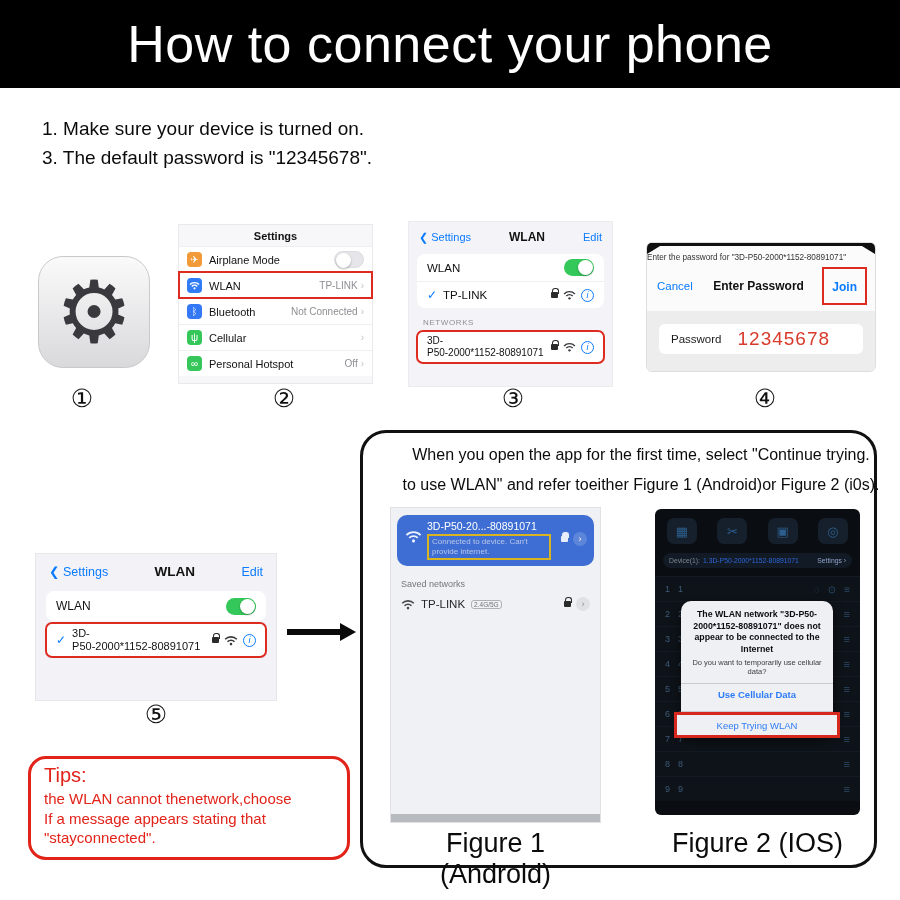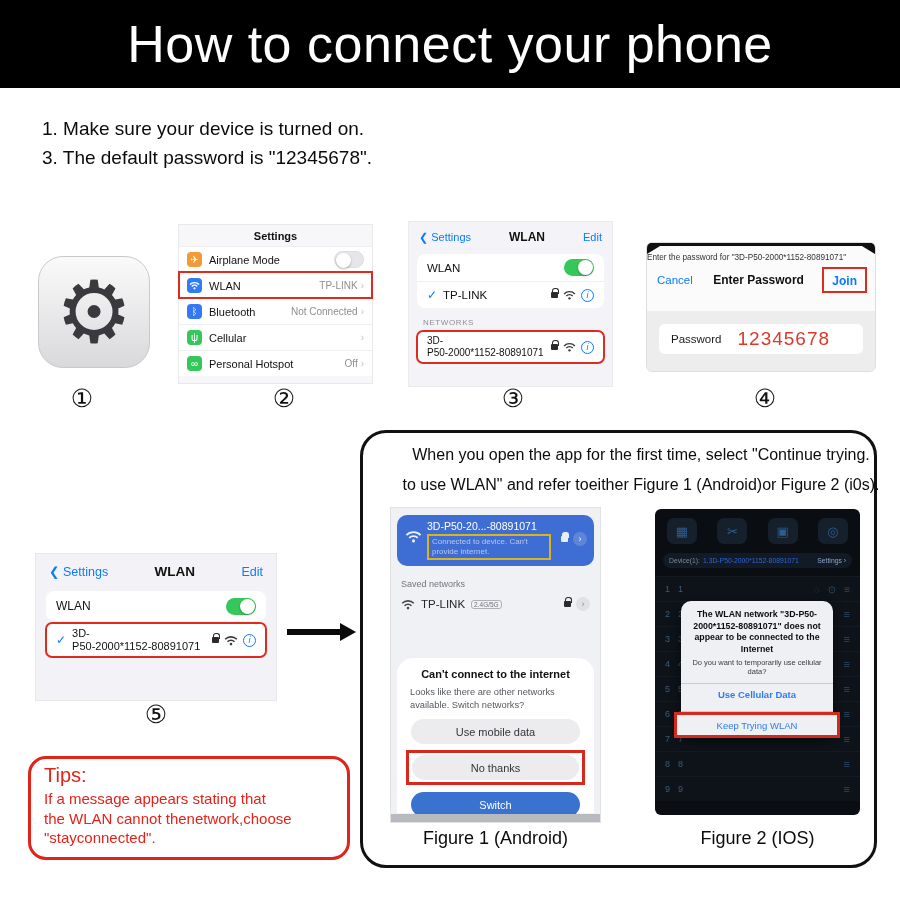--- a/index.html
+++ b/index.html
@@ -72,21 +72,21 @@
   .p4 { position:absolute; left:646px; top:242px; width:230px; height:130px; background:#fbfbfb; border:1px solid #dedede;
         border-radius:6px; overflow:hidden; }
   .p4 .topbar { position:absolute; top:0; left:0; right:0; height:3px; background:#101010; }
   .p4 .tear { position:absolute; top:0; width:18px; height:11px; background:#101010; }
   .p4 .tear.l { left:0; clip-path:polygon(0 0,100% 0,0 100%); }
   .p4 .tear.r { right:0; clip-path:polygon(0 0,100% 0,100% 100%); }
   .p4 .prompt { margin-top:10px; font-size:8.2px; color:#333; }
   .p4 .hrow { display:flex; align-items:center; padding:7px 10px 0; }
   .p4 .cancel { font-size:11.5px; color:#0a7aff; }
   .p4 .ttl { flex:1; text-align:center; font-size:12px; font-weight:bold; color:#111; }
-  .joinbox { outline:2.5px solid #dd2b20; padding:2px 8px; }
+  .joinbox { outline:2.5px solid #dd2b20; padding:8px 8px; }
   .joinbox .join { font-size:12px; font-weight:bold; color:#0a7aff; }
   .p4 .gray { position:absolute; left:0; right:0; bottom:0; height:60px; background:#ededee; }
   .p4 .pwrow { margin:13px 12px 0; background:#fff; border-radius:6px; height:30px; display:flex; align-items:center; gap:16px; padding:0 12px; }
   .p4 .pwlbl { font-size:11.5px; color:#1a1a1a; }
   .p4 .pwval { font-size:19px; color:#d93a2b; letter-spacing:1px; }
 
   
   .bigbox { position:absolute; left:360px; top:430px; width:517px; height:438px; border:3px solid #111; border-radius:26px; background:#fff; }
   .infoline { position:absolute; left:0; width:562px; text-align:center; font-size:16px; color:#0c0c0c; white-space:nowrap; }
 
@@ -126,21 +126,21 @@
   .f2row .ric.first { margin-left:auto; }
   .f2alert { position:absolute; left:26px; top:92px; width:152px; background:#eef0f3; border-radius:10px; padding-top:8px;
              box-shadow:0 3px 10px rgba(0,0,0,.55); z-index:3; }
   .f2alert .attl { font-size:8.8px; font-weight:bold; text-align:center; padding:0 9px; line-height:11.5px; color:#0d0d0f; }
   .f2alert .abody { font-size:7.5px; text-align:center; color:#3a3c40; margin-top:3px; padding:0 8px; line-height:9px; }
   .f2alert .div { margin-top:7px; border-top:1px solid #c9cbd0; }
   .f2alert .abtn { height:20px; display:flex; align-items:center; justify-content:center; color:#2e7cf6; font-size:9.5px; font-weight:bold; }
   .keepwrap { border:3px solid #d6281c; margin:0 -7px; background:#eef0f3; }
   .keepwrap .abtn { font-weight:normal; }
 
-  .figcap { position:absolute; text-align:center; font-size:18px; color:#0b0b0b; }
+  .figcap { position:absolute; text-align:center; font-size:27px; color:#0b0b0b; }
 
   
   .p5 { position:absolute; left:35px; top:553px; width:242px; height:148px; background:#f3f3f7; border:1px solid #e7e7ea; }
   .p5 .navrow { padding:10px 13px 0; }
   .p5 .navrow .back, .p5 .navrow .edit { font-size:12.5px; }
   .p5 .navrow .ttl { font-size:13.5px; }
   .p5 .card { margin:12px 10px 0; background:#fff; border-radius:8px; }
   .p5 .crow { height:30px; font-size:12px; }
   .p5 .netrow { margin:2px 10px 0; padding:4px 10px; }
   .p5 .netrow .lines { font-size:11px; line-height:13px; }
@@ -324,29 +324,20 @@
         <path d="M6 11 A 8.5 8.5 0 0 1 18 11" fill="none" stroke="currentColor" stroke-width="2.6"></path>
         <circle cx="12" cy="15.2" r="2.2" fill="currentColor"></circle>
       </svg>
       <span class="name">TP-LINK</span>
       <span class="badge">2.4G/5G</span>
       <span class="right">
         <span class="lock"></span>
         <span class="gocirc gray">›</span>
       </span>
     </div>
-    <div class="f1card">
-      <div class="dttl">Can't connect to the internet</div>
-      <div class="dbody">Looks like there are other networks available. Switch networks?</div>
-      <div class="pill">Use mobile data</div>
-      <div class="ntwrap">
-        <div class="pill">No thanks</div>
-      </div>
-      <div class="pill switch">Switch</div>
-    </div>
     <div class="navbar"></div>
   </div>
   <div class="figcap" style="left:390px;top:828px;width:211px">Figure 1 (Android)</div>
 
   <div class="f2">
     <div class="iconrow">
       <span class="f2btn">▦</span>
       <span class="f2btn">✂</span>
       <span class="f2btn">▣</span>
       <span class="f2btn">◎</span>
@@ -450,18 +441,18 @@
         <span class="info">i</span>
       </span>
     </div>
   </div>
   <div class="steplbl" style="left:140px;top:700px">⑤</div>
 
   <div class="arrow"></div>
 
   <div class="tips">
     <div class="ttl">Tips:</div>
+    <div class="ln">the WLAN cannot thenetwork,choose</div>
     <div class="ln">If a message appears stating that</div>
-    <div class="ln">the WLAN cannot thenetwork,choose</div>
     <div class="ln">"stayconnected".</div>
   </div>
 
 </div>
 
 </body></html>

